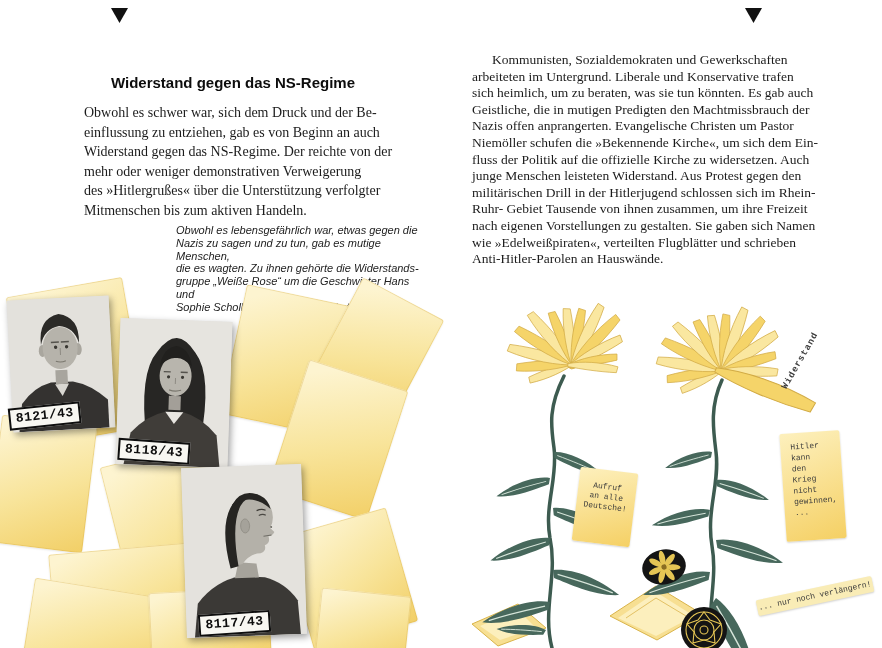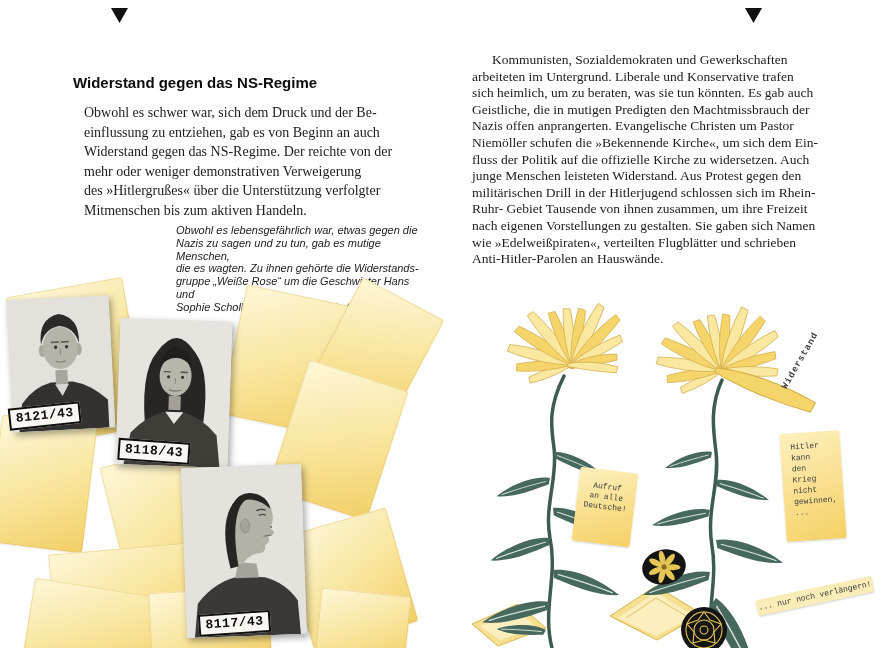--- a/index.html
+++ b/index.html
@@ -1,20 +1,20 @@
 <!DOCTYPE html>
 <html style="--paper-yellow: #f2cf66; --paper-light: #fdf4d0; --plant-green: #47685c; --badge-yellow: #e5c554; --ink: #1b1b1b;"><head>
 <meta charset="utf-8">
 <style>
   html,body{margin:0;padding:0;background:#ffffff;}
   .spread{position:relative;width:882px;height:648px;background:#ffffff;overflow:hidden;
           font-family:"Liberation Serif",serif;color:#1b1b1b;}
   .corner-mark{position:absolute;width:17px;height:15px;background:#111;
           clip-path:polygon(0 0,100% 0,50% 100%);}
-  .heading{position:absolute;left:73px;top:64px;width:320px;
+  .heading{position:absolute;left:73px;top:64px;width:320px;text-align:center;
           font-family:"Liberation Sans",sans-serif;font-weight:bold;font-size:15px;color:#0d0d0d;}
   .body-left{position:absolute;left:84px;top:103px;width:324px;margin:0;
           font-size:14px;line-height:19.5px;white-space:pre-line;}
   .caption{position:absolute;left:176px;top:224px;width:252px;margin:0;
           font-family:"Liberation Sans",sans-serif;font-style:italic;font-size:11px;
           line-height:12.8px;white-space:pre-line;color:#222;}
   .body-right{position:absolute;left:472px;top:52px;width:384px;margin:0;
           font-size:13.5px;line-height:16.6px;white-space:pre-line;text-indent:20px;}
   
   .paper{position:absolute;border-radius:3px;

